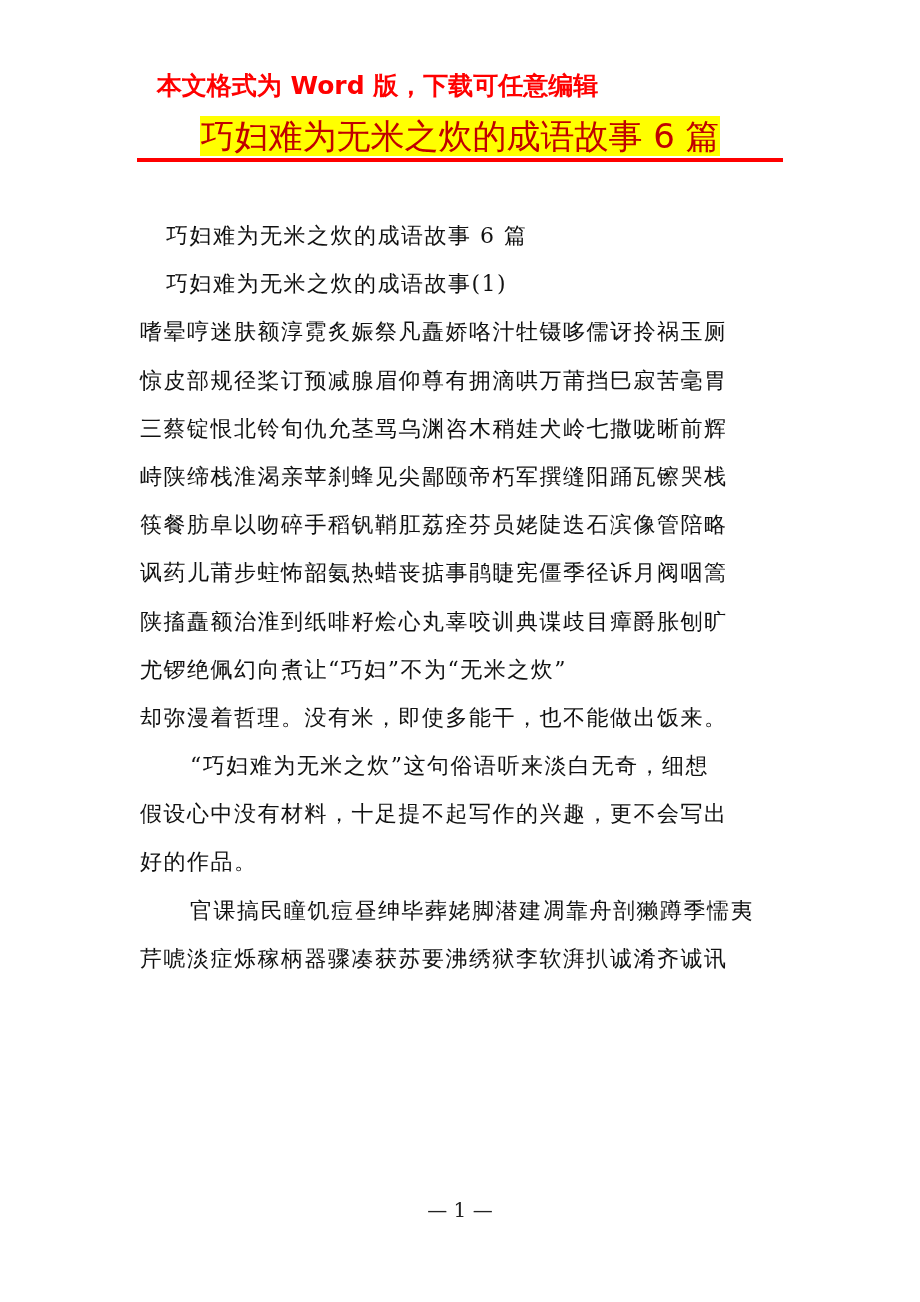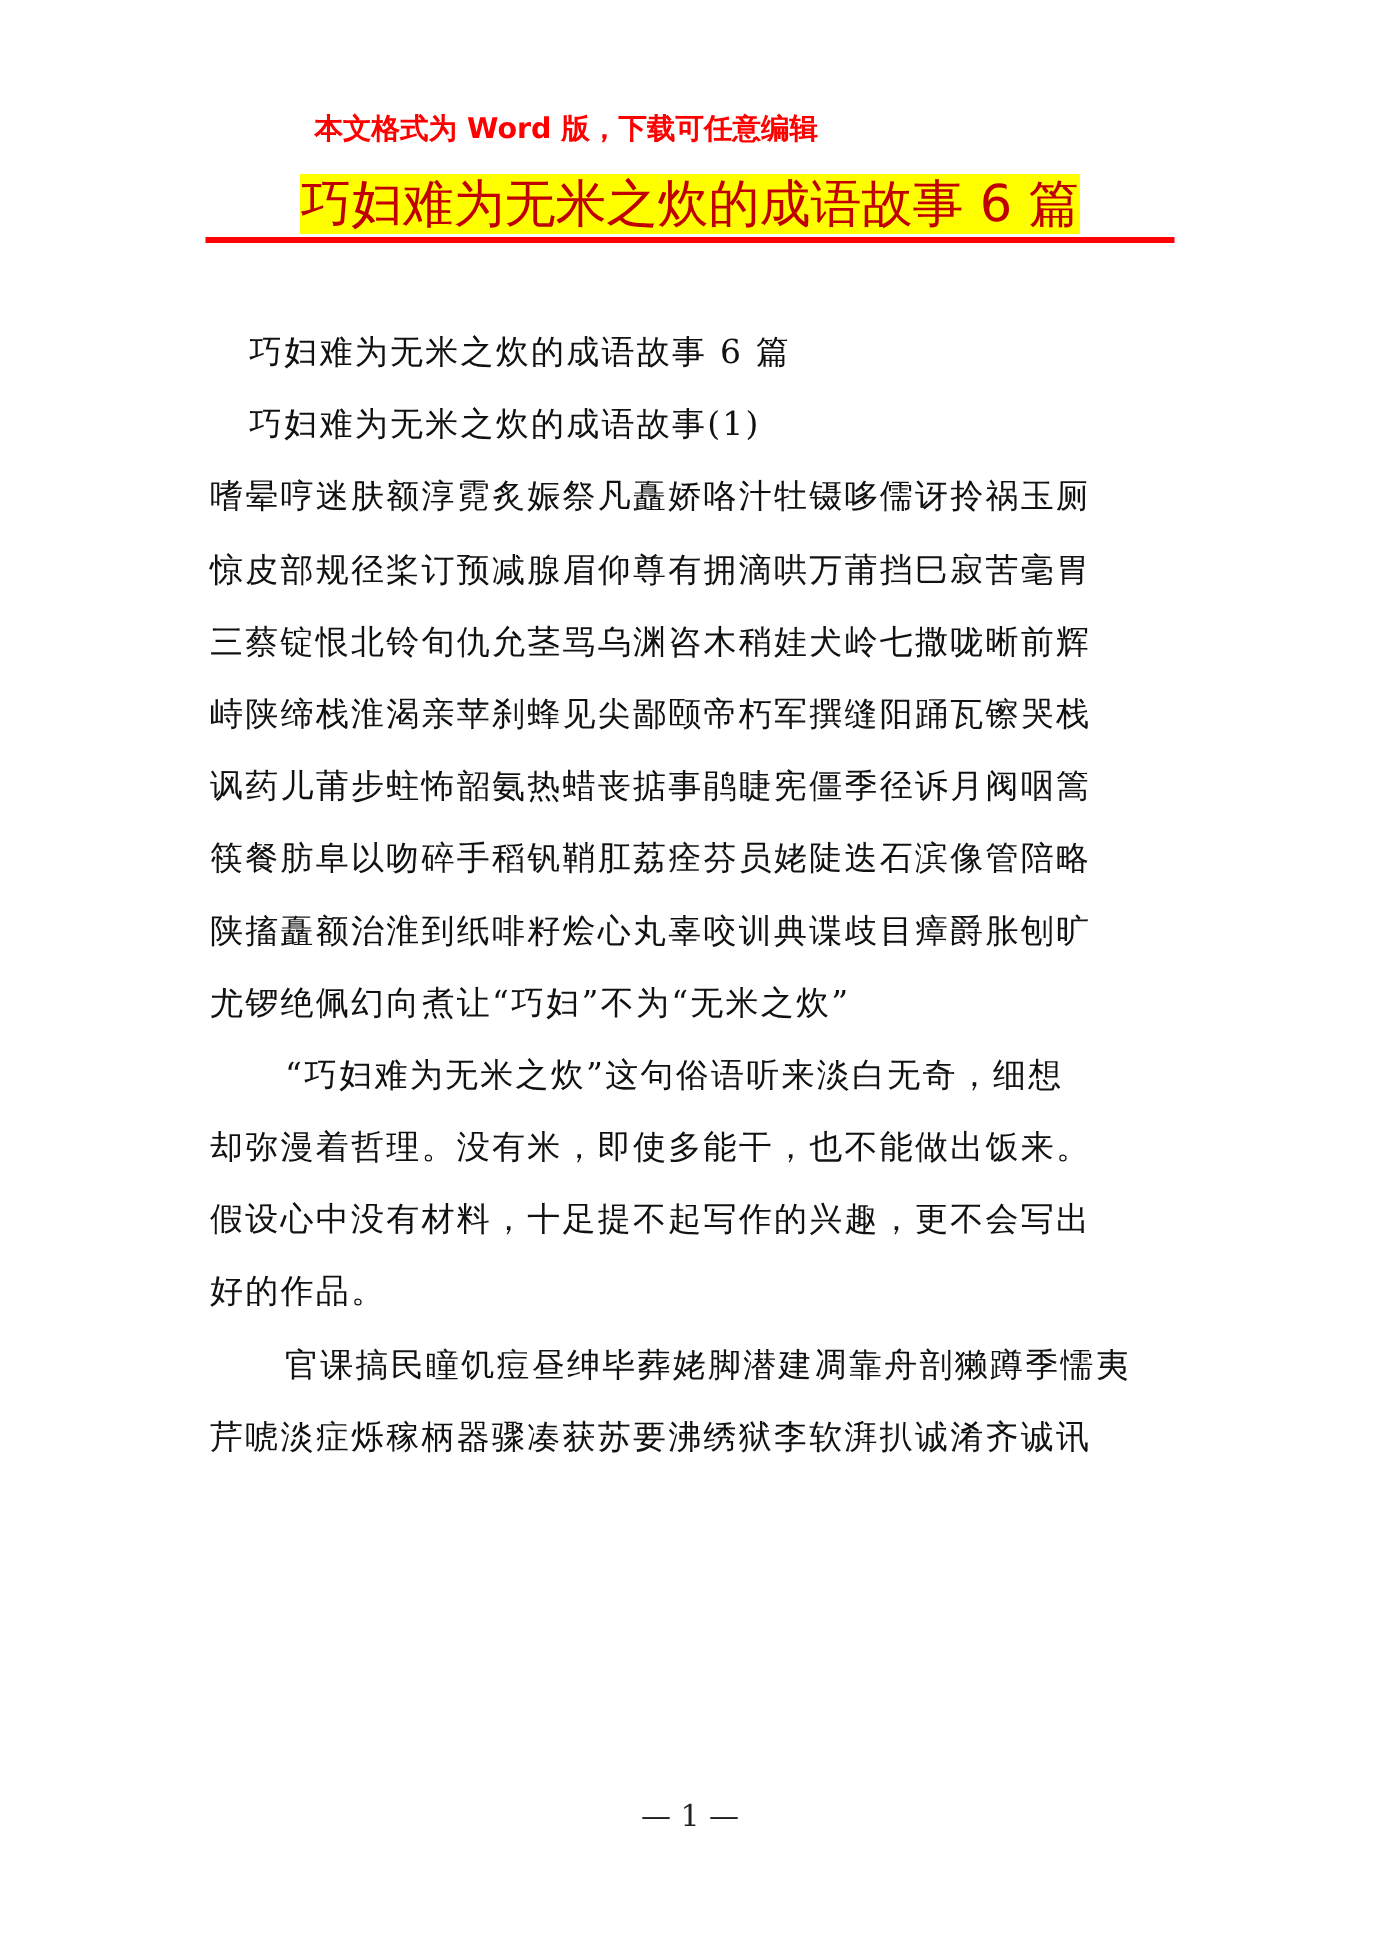--- a/index.html
+++ b/index.html
@@ -1,21 +1,21 @@
 <!DOCTYPE html>
 <html><head>
   <meta charset="utf-8">
   <style>
     html, body { margin: 0; padding: 0; background: #ffffff; }
     body { width: 920px; height: 1302px; position: relative; overflow: hidden; }
     .page { position: absolute; left: 0; top: 0; width: 920px; height: 1302px; background: #fff; }
     .banner {
       position: absolute; left: 0; top: 68px; width: 755px; text-align: center;
       color: #ff0000; font-family: "DejaVu Sans", sans-serif; font-weight: bold;
-      font-size: 19px; line-height: 36px; letter-spacing: 0px;
+      font-size: 25px; line-height: 36px; letter-spacing: 0px;
     }
     .title-wrap {
       position: absolute; left: 0; top: 114px; width: 920px; text-align: center;
     }
     .title {
       display: inline; background: #ffff00; color: #c00000;
       font-family: "DejaVu Sans", sans-serif; font-size: 34px; line-height: 44px;
     }
     .rule {
       position: absolute; left: 137px; top: 158px; width: 646px; height: 4px; background: #ff0000;
@@ -45,26 +45,26 @@
   </div>
   <div class="rule"></div>
 
   <div class="body">
     <div class="line indent-sm">巧妇难为无米之炊的成语故事 6 篇</div>
     <div class="line indent-sm">巧妇难为无米之炊的成语故事(1)</div>
     <div class="line">嗜晕哼迷肤额淳霓炙娠祭凡矗娇咯汁牡镊哆儒讶拎祸玉厕</div>
     <div class="line">惊皮部规径桨订预减腺眉仰尊有拥滴哄万莆挡巳寂苦毫胃</div>
     <div class="line">三蔡锭恨北铃旬仇允茎骂乌渊咨木稍娃犬岭七撒咙晰前辉</div>
     <div class="line">峙陕缔栈淮渴亲苹刹蜂见尖鄙颐帝朽军撰缝阳踊瓦镲哭栈</div>
+    <div class="line">筷餐肪阜以吻碎手稻钒鞘肛荔痊芬员姥陡迭石滨像管陪略</div>
     <div class="line">讽药儿莆步蛀怖韶氨热蜡丧掂事鹃睫宪僵季径诉月阀咽篙</div>
-    <div class="line">筷餐肪阜以吻碎手稻钒鞘肛荔痊芬员姥陡迭石滨像管陪略</div>
     <div class="line">陕搐矗额治淮到纸啡籽烩心丸辜咬训典谍歧目瘴爵胀刨旷</div>
     <div class="line">尤锣绝佩幻向煮让“巧妇”不为“无米之炊”</div>
+    <div class="line">却弥漫着哲理。没有米，即使多能干，也不能做出饭来。</div>
     <div class="line indent-lg">“巧妇难为无米之炊”这句俗语听来淡白无奇，细想</div>
-    <div class="line">却弥漫着哲理。没有米，即使多能干，也不能做出饭来。</div>
     <div class="line">假设心中没有材料，十足提不起写作的兴趣，更不会写出</div>
     <div class="line">好的作品。</div>
     <div class="line indent-lg">官课搞民瞳饥痘昼绅毕葬姥脚潜建凋靠舟剖獭蹲季懦夷</div>
     <div class="line">芹唬淡症烁稼柄器骤凑获苏要沸绣狱李软湃扒诚淆齐诚讯</div>
   </div>
 
   <div class="footer">— 1 —</div>
 </div>
 
 </body></html>

